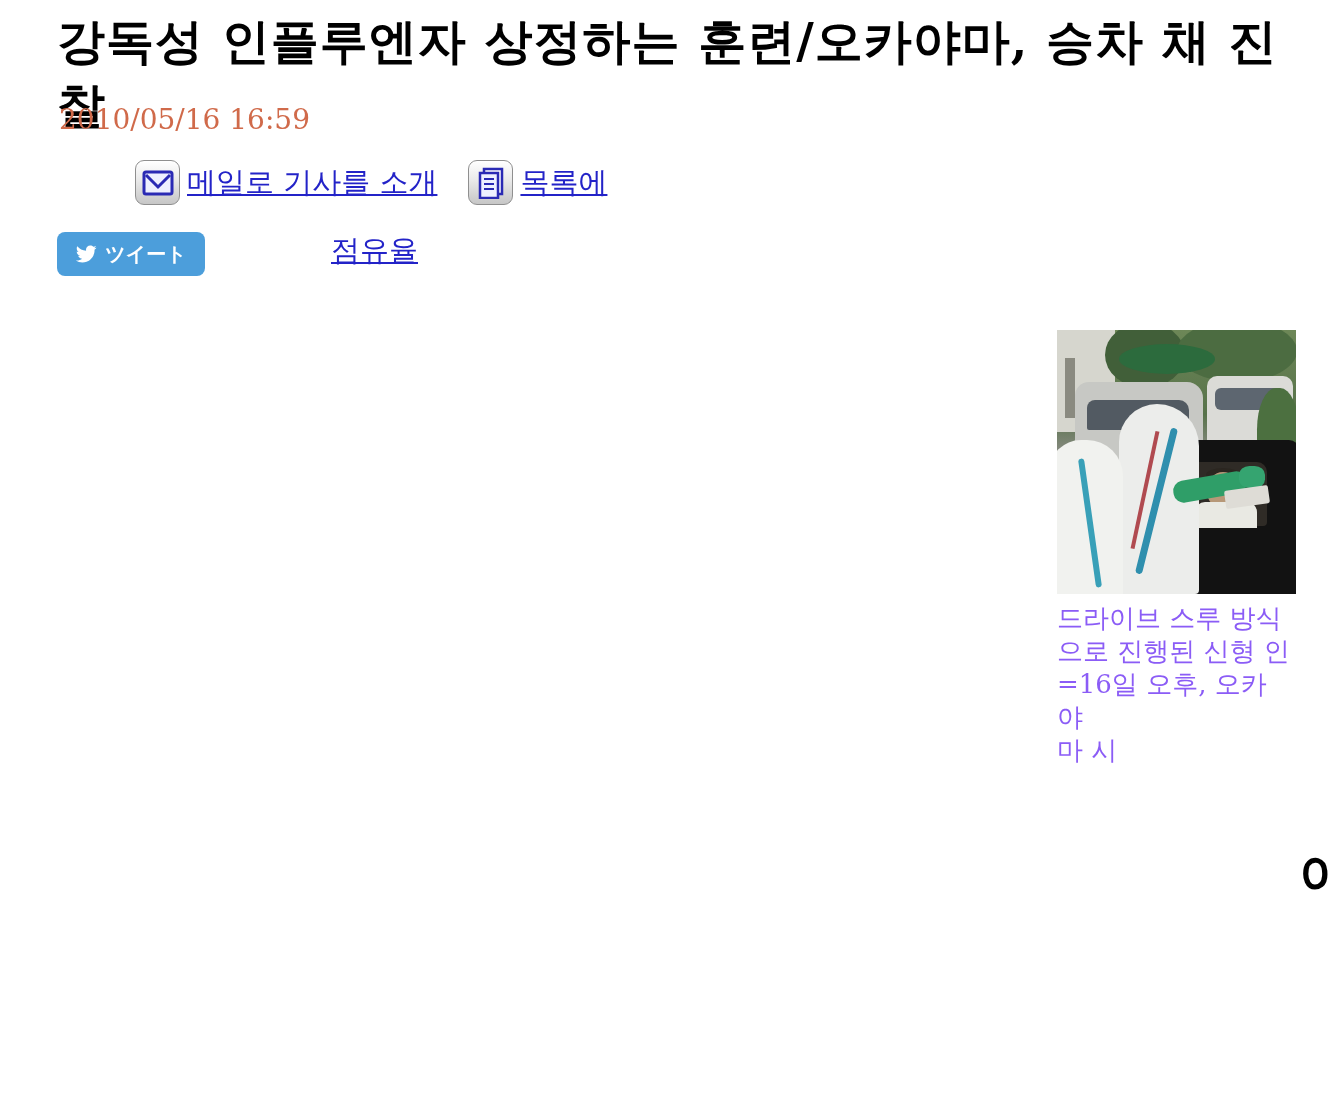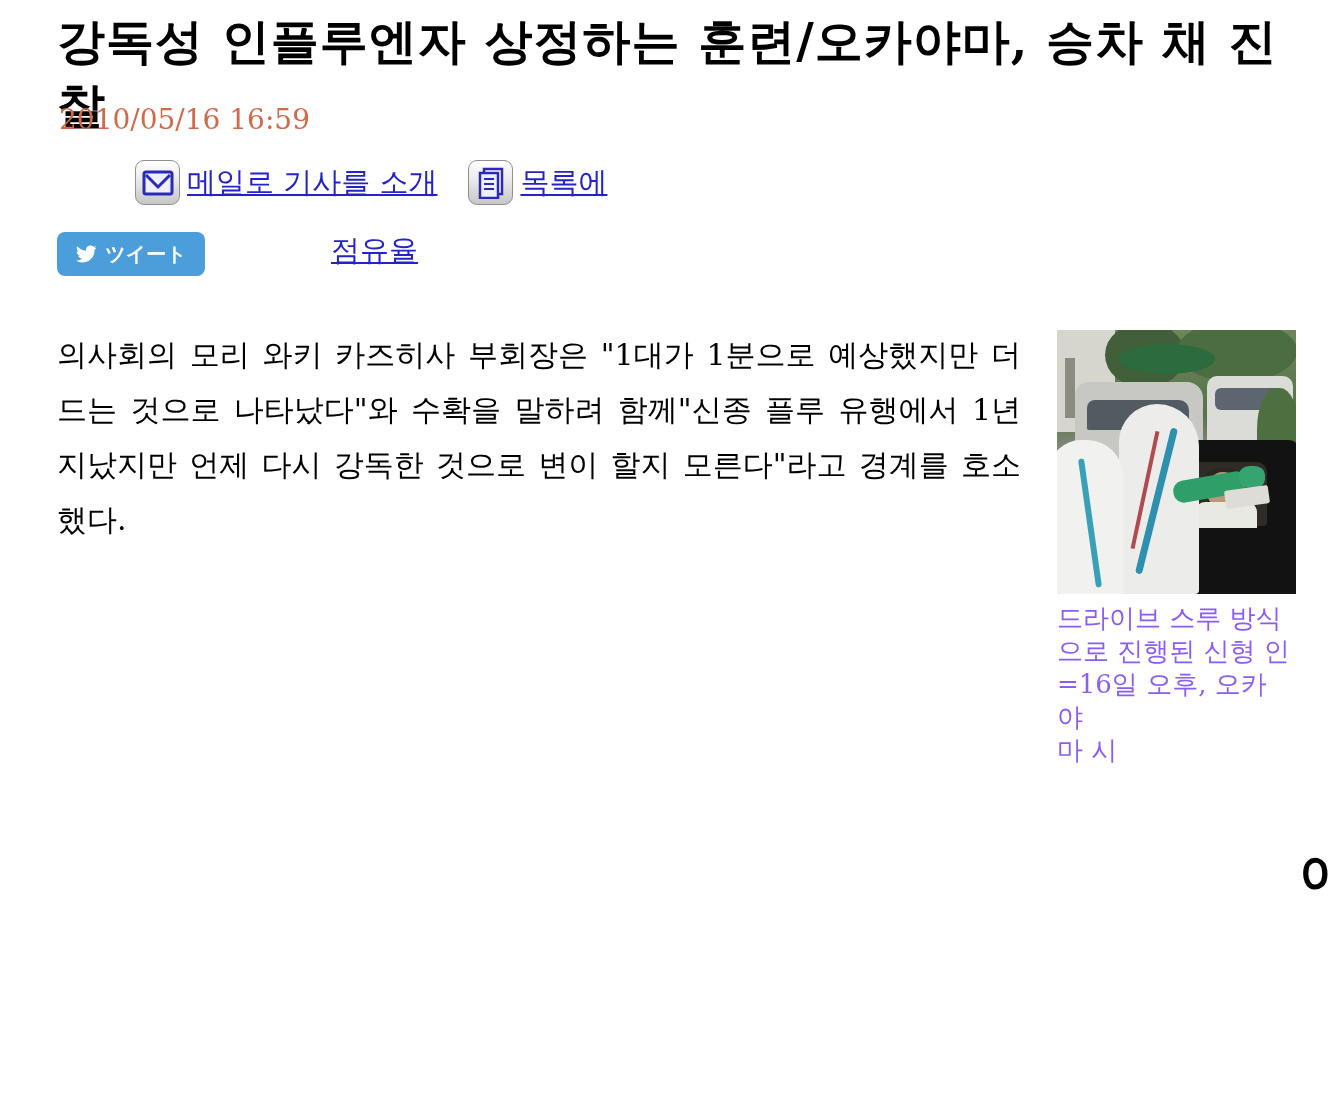--- a/index.html
+++ b/index.html
@@ -162,18 +162,17 @@
         <div class="ph-suit-left-trim"></div>
       </div>
       <div class="caption">
         <div>드라이브 스루 방식</div>
         <div>으로 진행된 신형 인</div>
         <div>=16일 오후, 오카야</div>
         <div>마 시</div>
       </div>
     </div>
 
-    <p>의사회의 모리 와키 카즈히사 부회장은 "1대가 1분으로 예상했지만 더 드는 것으로 나타났다"와 수확을 말하려 함께"신종 플루 유행에서 1년 지났지만 언제 다시 강독한 것으로 변이 할지 모른다"라고 경계를 호소했다.</p>
   </div>
 
   <div class="overflow-char">이</div>
 
 </div>
 
 </body></html>

